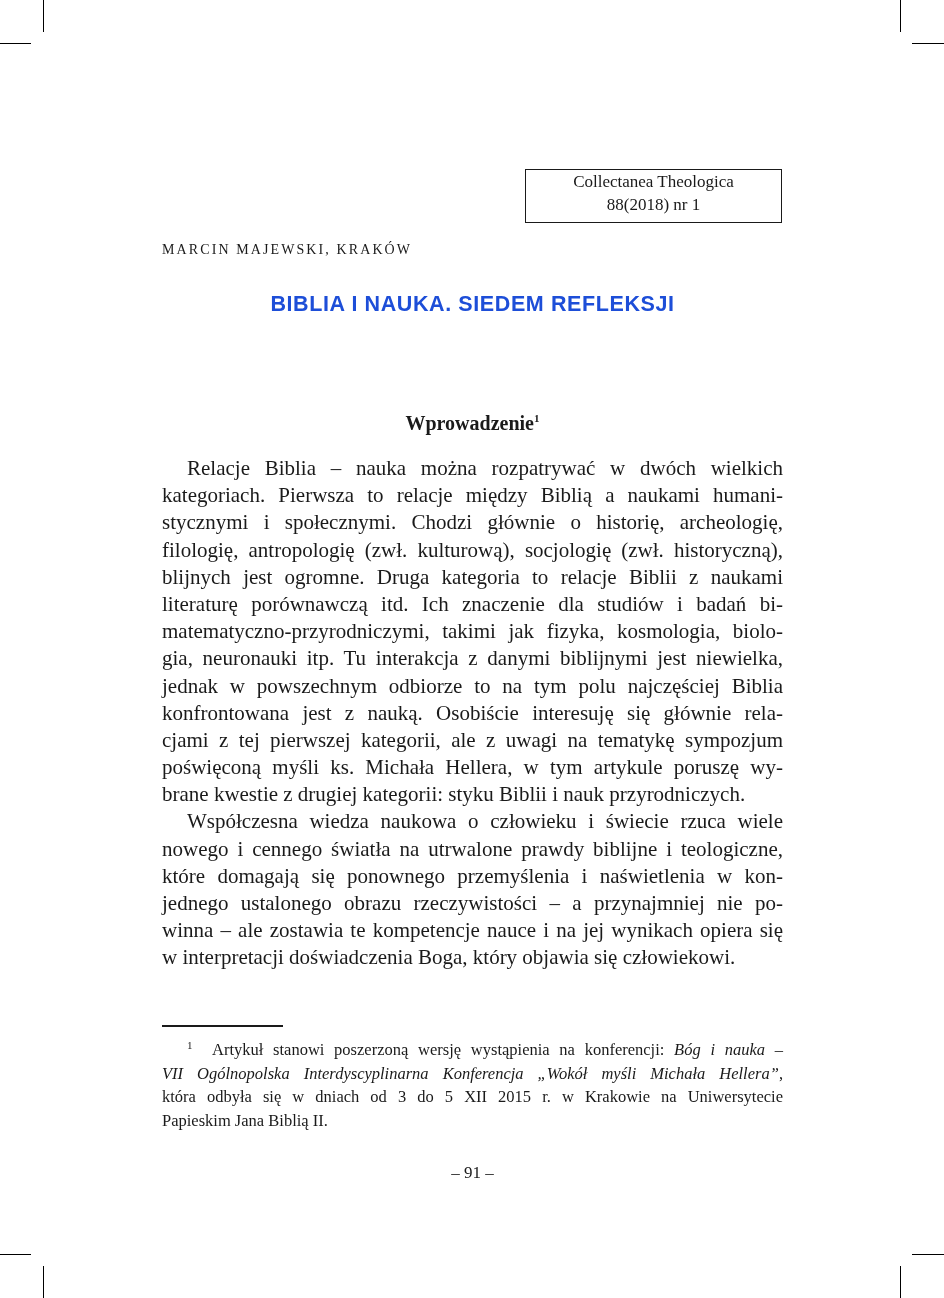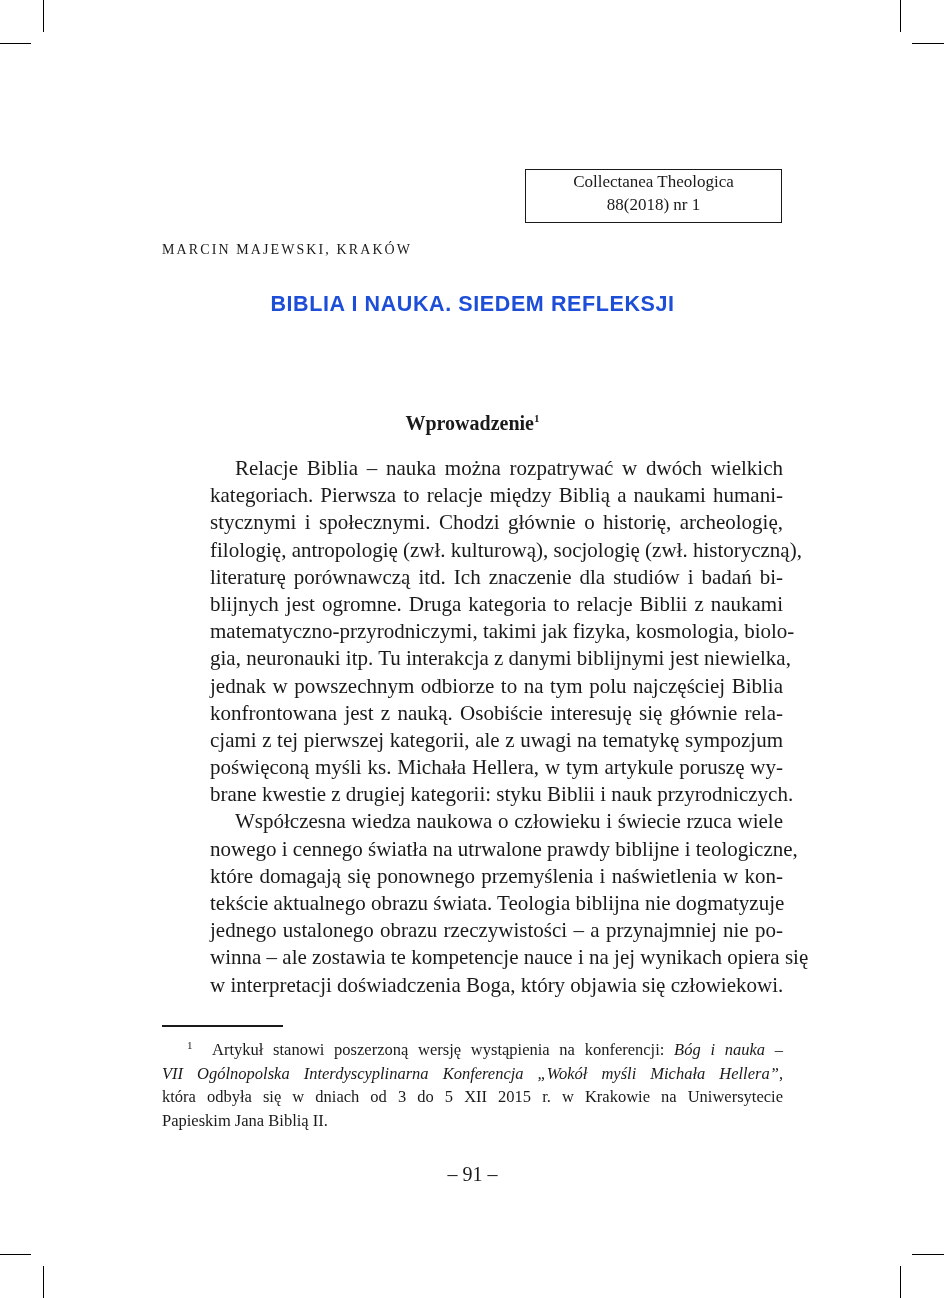--- a/index.html
+++ b/index.html
@@ -37,36 +37,36 @@
 
     .body-text {
       position: absolute; left: 162px; top: 455px; width: 621px;
       font-family: "Liberation Serif", serif; font-size: 21px; line-height: 27.2px;
       color: #1a1a1a;
     }
     .body-text p { margin: 0; text-indent: 25px; text-align: justify; }
     .body-text .line { display: block; text-align: justify; text-align-last: justify; white-space: nowrap; height: 27.2px; overflow: visible; }
     .body-text .line.last { text-align-last: left; }
     .body-text .line.indent { padding-left: 25px; }
-    .body-text p { text-indent: 0; margin-left: 48px; }
+    .body-text p { text-indent: 0; }
 
     .fn-rule { position: absolute; left: 162px; top: 1025px; width: 121px; height: 1.5px; background: #1a1a1a; }
 
     .footnote {
       position: absolute; left: 162px; top: 1038px; width: 621px;
       font-family: "Liberation Serif", serif; font-size: 16.5px; line-height: 23.5px;
     }
     .footnote .line { display: block; white-space: nowrap; text-align: justify; text-align-last: justify; height: 23.5px; }
     .footnote .line.last { text-align-last: left; }
     .footnote .marker { display: inline-block; width: 25px; padding-left: 25px; font-size: 11px; vertical-align: 6px; line-height: 0; }
     .footnote em { font-style: italic; }
 
     .page-number {
       position: absolute; left: 162px; top: 1163px; width: 621px; text-align: center;
-      font-family: "Liberation Serif", serif; font-size: 20px;
+      font-family: "Liberation Serif", serif; font-size: 17px;
     }
   </style>
 </head>
 <body>
 
 <div class="crop v" style="left:43px; top:0;"></div>
 <div class="crop h" style="left:0; top:43px;"></div>
 <div class="crop v" style="left:900px; top:0;"></div>
 <div class="crop h" style="left:912px; top:43px; width:32px;"></div>
 <div class="crop h" style="left:0; top:1254px;"></div>
@@ -88,35 +88,34 @@
 <div class="section-heading">
   <span>Wprowadzenie</span><sup>1</sup>
 </div>
 
 <div class="body-text">
   <p>
       <span class="line indent">Relacje Biblia – nauka można rozpatrywać w dwóch wielkich</span>
       <span class="line">kategoriach. Pierwsza to relacje między Biblią a naukami humani-</span>
       <span class="line">stycznymi i społecznymi. Chodzi głównie o historię, archeologię,</span>
       <span class="line">filologię, antropologię (zwł. kulturową), socjologię (zwł. historyczną),</span>
+      <span class="line">blijnych jest ogromne. Druga kategoria to relacje Biblii z naukami</span>
       <span class="line">literaturę porównawczą itd. Ich znaczenie dla studiów i badań bi-</span>
-      <span class="line">blijnych jest ogromne. Druga kategoria to relacje Biblii z naukami</span>
       <span class="line">matematyczno-przyrodniczymi, takimi jak fizyka, kosmologia, biolo-</span>
       <span class="line">gia, neuronauki itp. Tu interakcja z danymi biblijnymi jest niewielka,</span>
       <span class="line">jednak w powszechnym odbiorze to na tym polu najczęściej Biblia</span>
       <span class="line">konfrontowana jest z nauką. Osobiście interesuję się głównie rela-</span>
       <span class="line">cjami z tej pierwszej kategorii, ale z uwagi na tematykę sympozjum</span>
       <span class="line">poświęconą myśli ks. Michała Hellera, w tym artykule poruszę wy-</span>
       <span class="line last">brane kwestie z drugiej kategorii: styku Biblii i nauk przyrodniczych.</span>
     </p>
   <p>
       <span class="line indent">Współczesna wiedza naukowa o człowieku i świecie rzuca wiele</span>
       <span class="line">nowego i cennego światła na utrwalone prawdy biblijne i teologiczne,</span>
       <span class="line">które domagają się ponownego przemyślenia i naświetlenia w kon-</span>
-      <span class="line">tekście aktualnego obrazu świata. Teologia biblijna nie dogmatyzuje</span>
       <span class="line">jednego ustalonego obrazu rzeczywistości – a przynajmniej nie po-</span>
       <span class="line">winna – ale zostawia te kompetencje nauce i na jej wynikach opiera się</span>
       <span class="line last">w interpretacji doświadczenia Boga, który objawia się człowiekowi.</span>
     </p>
 </div>
 
 <div class="fn-rule"></div>
 <div class="footnote">
   <span class="line"><span class="marker">1</span><span>Artykuł stanowi poszerzoną wersję wystąpienia na konferencji: </span><em>Bóg i nauka –</em></span>
   <span class="line"><em>VII Ogólnopolska Interdyscyplinarna Konferencja „Wokół myśli Michała Hellera”</em><span>,</span></span>

